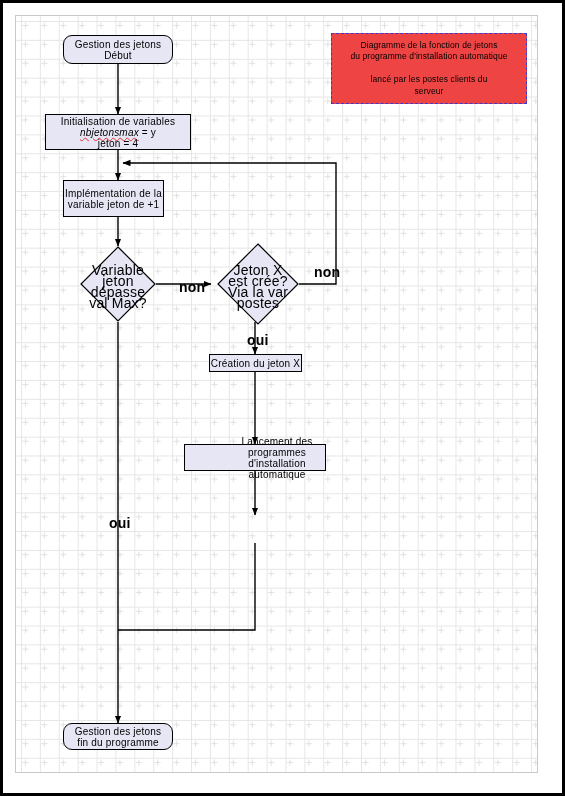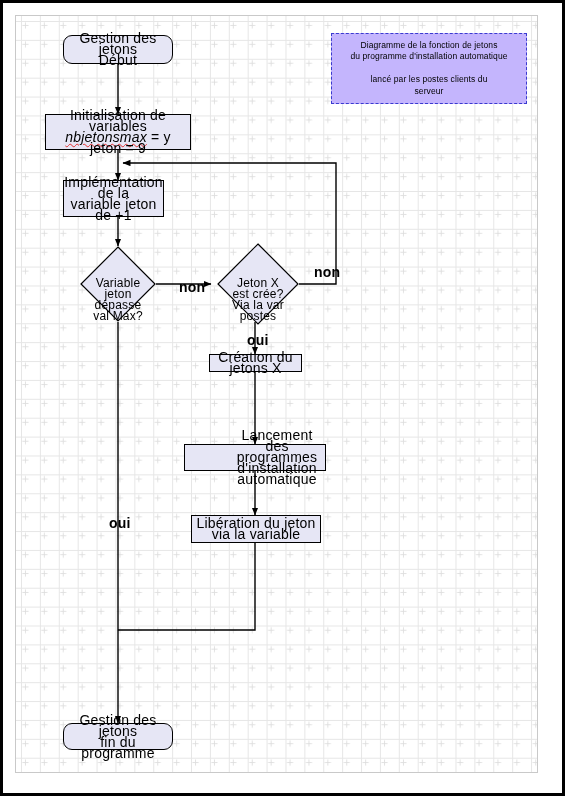--- a/index.html
+++ b/index.html
@@ -51,21 +51,21 @@
     top: 0;
     width: 565px;
     height: 796px;
   }
   .node {
     position: absolute;
     box-sizing: border-box;
     background: #e6e6f5;
     border: 1px solid #000000;
     color: #000000;
-    font-size: 14px;
+    font-size: 10px;
     line-height: 11px;
     text-align: center;
     display: flex;
     align-items: center;
     justify-content: center;
     white-space: pre-line;
     letter-spacing: 0.2px;
     z-index: 5;
   }
   .terminator {
@@ -75,36 +75,36 @@
     position: absolute;
     z-index: 5;
   }
   .diamond-shape {
     position: absolute;
     left: 0; top: 0;
     width: 100%; height: 100%;
   }
   .diamond-text {
     position: absolute;
-    left: 0; top: 16px;
+    left: 0; top: 3px;
     width: 100%; height: 100%;
     display: flex;
     align-items: center;
     justify-content: center;
-    font-size: 12px;
+    font-size: 14px;
     line-height: 11px;
     text-align: center;
     white-space: pre-line;
     color: #000;
     letter-spacing: 0.2px;
   }
   .note {
     position: absolute;
     box-sizing: border-box;
-    background: #c4b5fd;
+    background: #ef4444;
     border: 1px dashed #3a3ad0;
     font-size: 8.5px;
     line-height: 11.5px;
     text-align: center;
     display: flex;
     align-items: center;
     justify-content: center;
     white-space: pre-line;
     color: #000;
     z-index: 5;
@@ -175,21 +175,21 @@
       <line x1="115" y1="319" x2="115" y2="720" marker-end="url(#arrow)"></line>
     </g>
   </svg>
 
   <div class="node terminator" style="left:60px; top:32px; width:110px; height:29px;">Gestion des jetons
 Début</div>
 
   <div class="node" style="left:42px; top:111px; width:146px; height:36px; flex-direction:column;">
     <span>Initialisation de variables</span>
     <span><span class="misspell">nbjetonsmax</span><span> = y</span></span>
-    <span>jeton = 9</span>
+    <span>jeton = 4</span>
   </div>
 
   <div class="node" style="left:60px; top:177px; width:101px; height:37px;">Implémentation de la
 variable jeton de +1</div>
 
   <div class="diamond-wrap" style="left:77px; top:243px; width:76px; height:76px;">
     <svg class="diamond-shape" viewBox="0 0 76 76" xmlns="http://www.w3.org/2000/svg">
       <polygon points="38,1 75,38 38,75 1,38" fill="#e6e6f5" stroke="#000000" stroke-width="1.2"></polygon>
     </svg>
     <div class="diamond-text">Variable
@@ -201,27 +201,25 @@
   <div class="diamond-wrap" style="left:214px; top:240px; width:82px; height:82px;">
     <svg class="diamond-shape" viewBox="0 0 82 82" xmlns="http://www.w3.org/2000/svg">
       <polygon points="41,1 81,41 41,81 1,41" fill="#e6e6f5" stroke="#000000" stroke-width="1.2"></polygon>
     </svg>
     <div class="diamond-text">Jeton X
 est crée?
 Via la var
 postes</div>
   </div>
 
-  <div class="node" style="left:206px; top:351px; width:93px; height:18px;">Création du jetons X</div>
+  <div class="node" style="left:206px; top:351px; width:93px; height:18px;">Création du jeton X</div>
 
   <div class="node" style="left:181px; top:441px; width:142px; height:27px;padding-left:44px;">Lancement des programmes
 d'installation automatique</div>
 
-  <div class="node" style="left:188px; top:512px; width:130px; height:28px;">Libération du jeton
-via la variable</div>
 
   <div class="node terminator" style="left:60px; top:720px; width:110px; height:27px;">Gestion des jetons
 fin du programme</div>
 
   <div class="note" style="left:328px; top:30px; width:196px; height:71px;">Diagramme de la fonction de jetons
 du programme d'installation automatique
 
 lancé par les postes clients du
 serveur</div>
 

